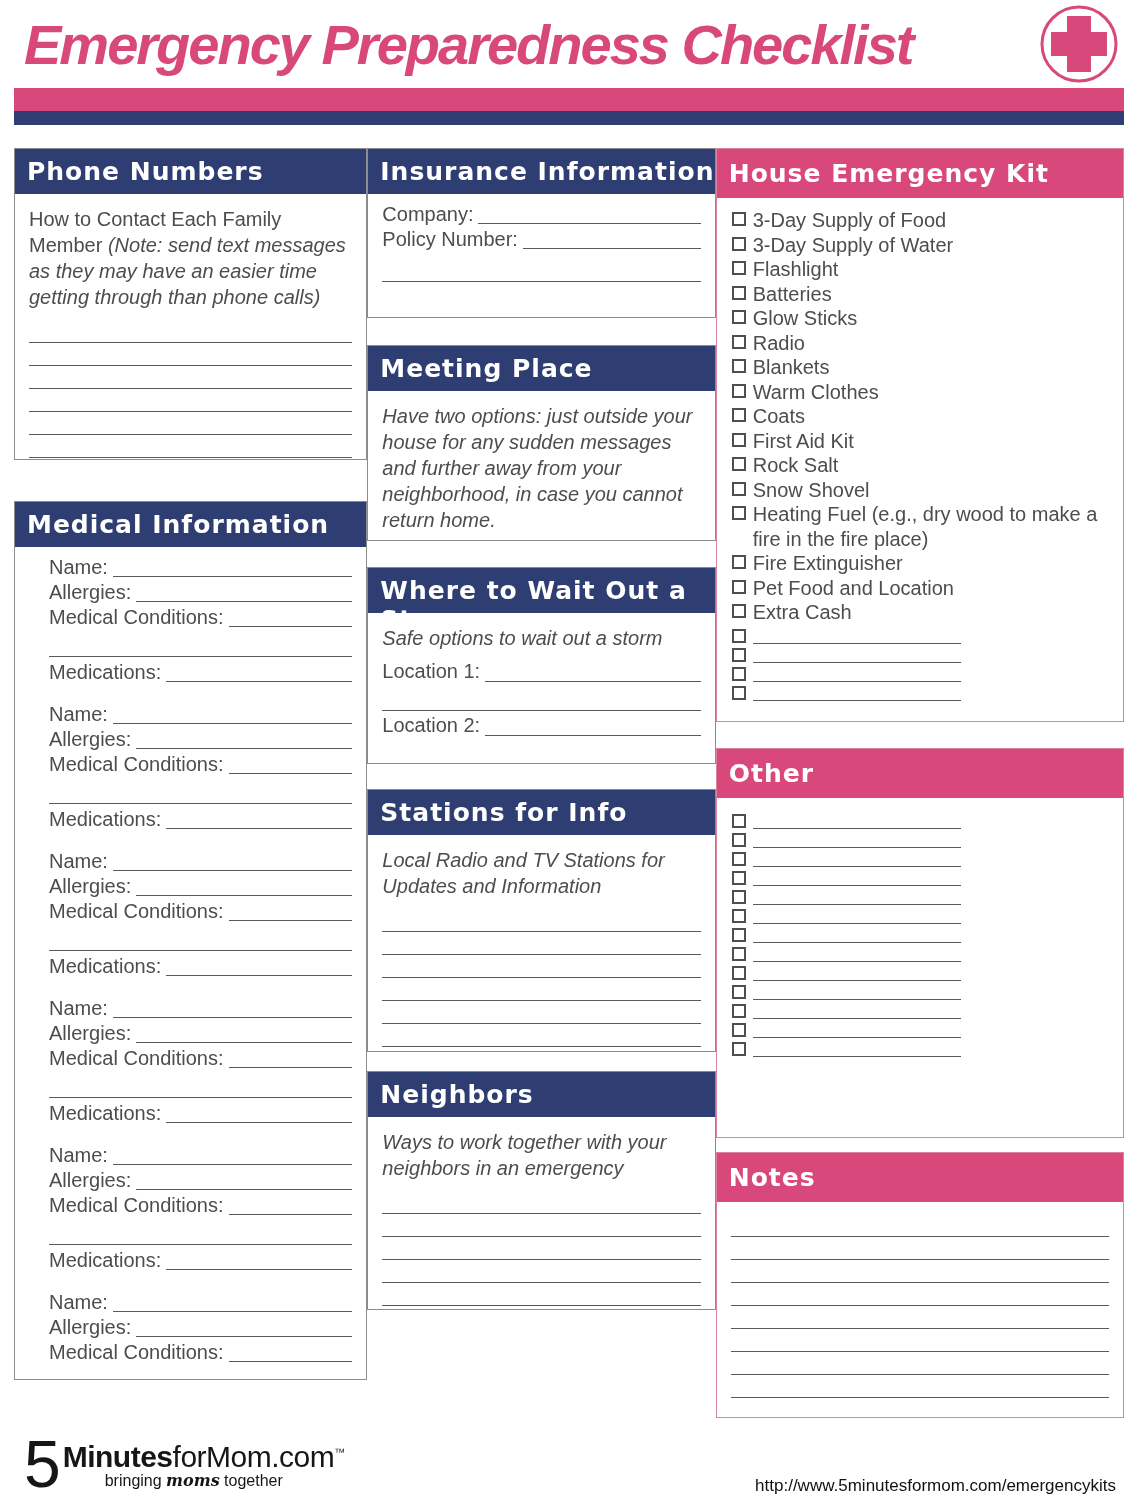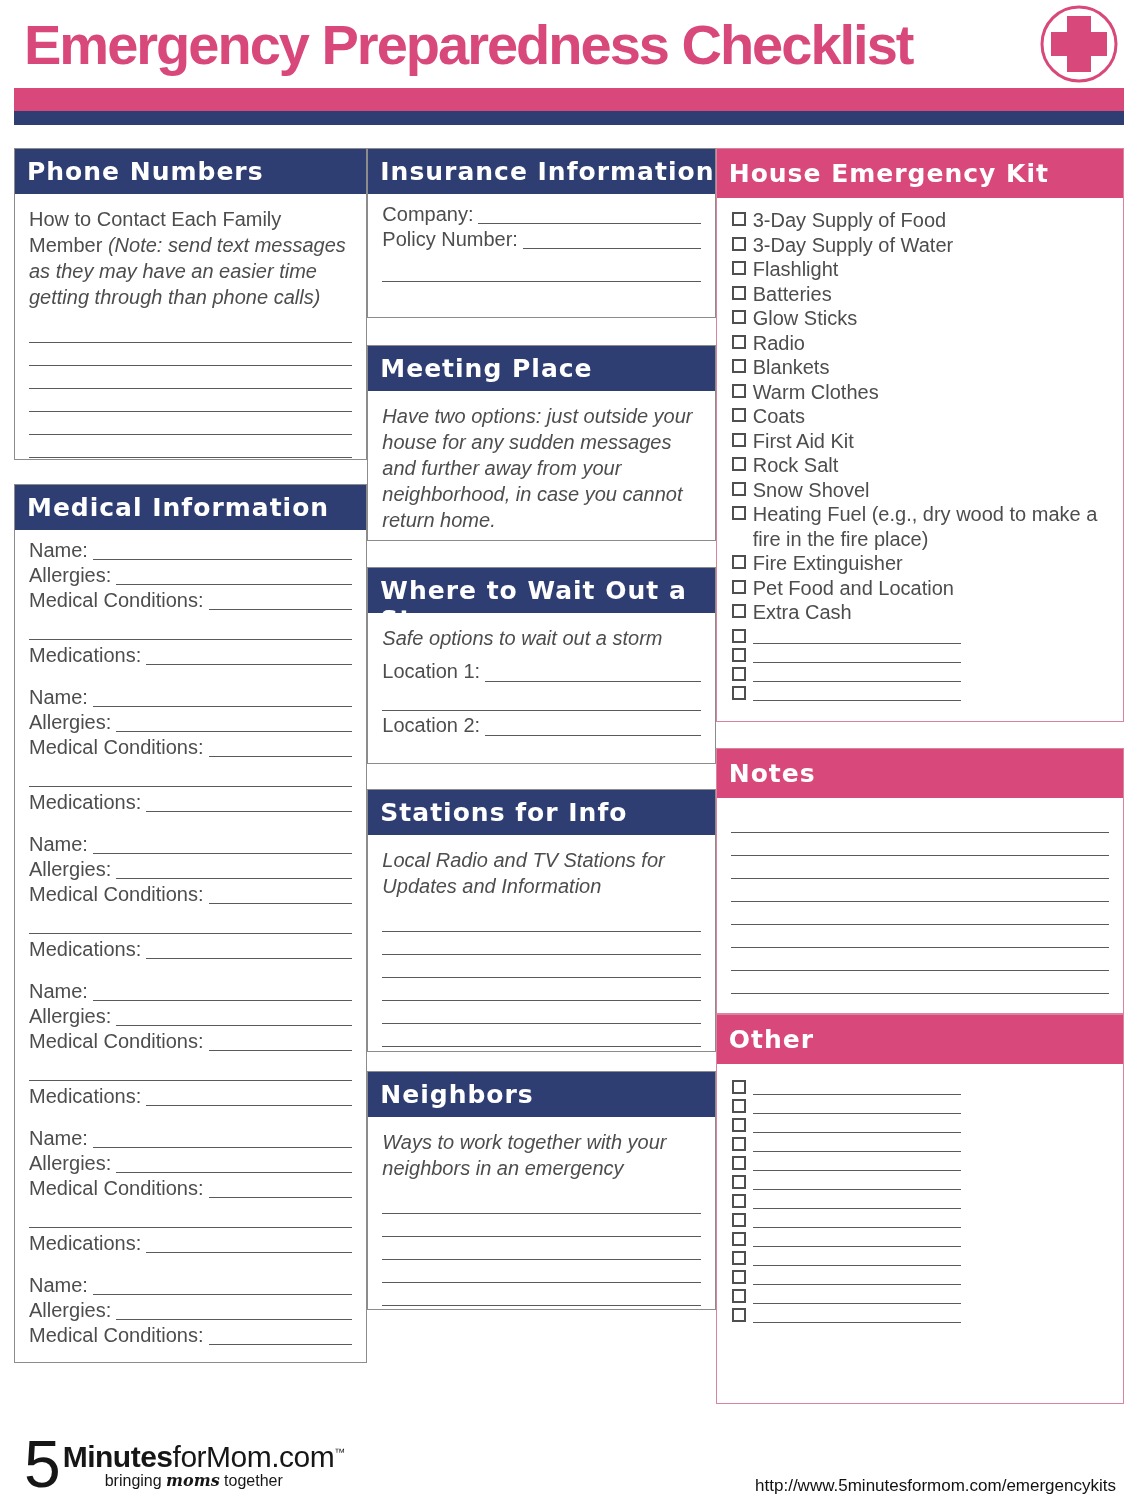--- a/index.html
+++ b/index.html
@@ -9,20 +9,21 @@
     width: 1138px; height: 1502px;
     background: #fff;
     font-family: "Liberation Sans", sans-serif;
     overflow: hidden;
   }
   
   .masthead {
     height: 88px;
     display: flex; align-items: center; justify-content: space-between;
     padding: 0 18px 0 24px;
+    font-style: italic;
   }
   .masthead h1 {
     margin: 0;
     font-size: 56px; font-weight: 700; letter-spacing: -2px;
     color: var(--pink, #d9487b);
     white-space: nowrap;
   }
   .cross-badge { width: 82px; height: 82px; flex: none; }
   .bar { margin: 0 14px; }
   .bar.pinkbar { height: 23px; background: var(--pink, #d9487b); }
@@ -65,37 +66,37 @@
 
   .rule-line { height: 23px; border-bottom: 1.5px solid var(--line, #5a5a5a); }
   .lines-mt { margin-top: 10px; }
   .ins-lines .rule-line { height: 30px; }
 
   .field-row { display: flex; font-size: 20px; line-height: 25px; color: var(--text, #4d4d4d); }
   .field-label { white-space: nowrap; }
   .field-line { flex: 1; border-bottom: 1.5px solid var(--line, #5a5a5a); margin: 0 0 3px 5px; }
   .cont-line { height: 27px; border-bottom: 1.5px solid var(--line, #5a5a5a); }
 
-  .med-block { margin-bottom: 17px; }
+  .med-block { margin-bottom: 17px; margin-left: 20px; }
   .med-block .meds-row { margin-top: 3px; }
 
   .loc-group .field-row { line-height: 28px; }
   .loc-group .cont-line { height: 26px; }
 
   .check-row { display: flex; align-items: flex-start; font-size: 20px; line-height: 24.5px; color: var(--text, #4d4d4d); }
   .checkbox {
     width: 14px; height: 14px; flex: none;
     border: 2px solid #4f4f4f; background: #fff;
     margin: 4px 7px 0 1px;
   }
   .check-label { color: var(--text, #4d4d4d); }
   .check-line { width: 208px; height: 19px; border-bottom: 1.5px solid var(--line, #5a5a5a); }
 
   
-  .h-phone { height: 312px; margin-bottom: 24px; }
+  .h-phone { height: 312px; margin-bottom: 41px; }
   .h-medical { height: 879px; }
   .h-insurance { height: 170px; margin-bottom: 27px; }
   .h-meeting { height: 196px; margin-bottom: 26px; }
   .h-storm { height: 197px; margin-bottom: 25px; }
   .h-stations { height: 263px; margin-bottom: 19px; }
   .h-neighbors { height: 239px; }
   .h-kit { height: 574px; margin-bottom: 26px; }
   .h-kit .box-body { padding-top: 10px; }
   .h-other { height: 390px; margin-bottom: 14px; }
   .h-other .box-body { padding-top: 12px; }
@@ -464,93 +465,93 @@
               <span class="checkbox"></span>
               <span class="check-line"></span>
             </div>
             <div class="check-row">
               <span class="checkbox"></span>
               <span class="check-line"></span>
             </div>
           </div>
       </section>
 
+      <section class="box pinkb h-other">
+        <div class="box-header">
+          <span>Other</span>
+        </div>
+        <div class="box-body">
+            <div class="check-row">
+              <span class="checkbox"></span>
+              <span class="check-line"></span>
+            </div>
+            <div class="check-row">
+              <span class="checkbox"></span>
+              <span class="check-line"></span>
+            </div>
+            <div class="check-row">
+              <span class="checkbox"></span>
+              <span class="check-line"></span>
+            </div>
+            <div class="check-row">
+              <span class="checkbox"></span>
+              <span class="check-line"></span>
+            </div>
+            <div class="check-row">
+              <span class="checkbox"></span>
+              <span class="check-line"></span>
+            </div>
+            <div class="check-row">
+              <span class="checkbox"></span>
+              <span class="check-line"></span>
+            </div>
+            <div class="check-row">
+              <span class="checkbox"></span>
+              <span class="check-line"></span>
+            </div>
+            <div class="check-row">
+              <span class="checkbox"></span>
+              <span class="check-line"></span>
+            </div>
+            <div class="check-row">
+              <span class="checkbox"></span>
+              <span class="check-line"></span>
+            </div>
+            <div class="check-row">
+              <span class="checkbox"></span>
+              <span class="check-line"></span>
+            </div>
+            <div class="check-row">
+              <span class="checkbox"></span>
+              <span class="check-line"></span>
+            </div>
+            <div class="check-row">
+              <span class="checkbox"></span>
+              <span class="check-line"></span>
+            </div>
+            <div class="check-row">
+              <span class="checkbox"></span>
+              <span class="check-line"></span>
+            </div>
+          </div>
+      </section>
+
       <section class="box pinkb h-notes">
         <div class="box-header">
           <span>Notes</span>
         </div>
         <div class="box-body">
             <div class="rule-line"></div>
             <div class="rule-line"></div>
             <div class="rule-line"></div>
             <div class="rule-line"></div>
             <div class="rule-line"></div>
             <div class="rule-line"></div>
             <div class="rule-line"></div>
             <div class="rule-line"></div>
-          </div>
-      </section>
-
-      <section class="box pinkb h-other">
-        <div class="box-header">
-          <span>Other</span>
-        </div>
-        <div class="box-body">
-            <div class="check-row">
-              <span class="checkbox"></span>
-              <span class="check-line"></span>
-            </div>
-            <div class="check-row">
-              <span class="checkbox"></span>
-              <span class="check-line"></span>
-            </div>
-            <div class="check-row">
-              <span class="checkbox"></span>
-              <span class="check-line"></span>
-            </div>
-            <div class="check-row">
-              <span class="checkbox"></span>
-              <span class="check-line"></span>
-            </div>
-            <div class="check-row">
-              <span class="checkbox"></span>
-              <span class="check-line"></span>
-            </div>
-            <div class="check-row">
-              <span class="checkbox"></span>
-              <span class="check-line"></span>
-            </div>
-            <div class="check-row">
-              <span class="checkbox"></span>
-              <span class="check-line"></span>
-            </div>
-            <div class="check-row">
-              <span class="checkbox"></span>
-              <span class="check-line"></span>
-            </div>
-            <div class="check-row">
-              <span class="checkbox"></span>
-              <span class="check-line"></span>
-            </div>
-            <div class="check-row">
-              <span class="checkbox"></span>
-              <span class="check-line"></span>
-            </div>
-            <div class="check-row">
-              <span class="checkbox"></span>
-              <span class="check-line"></span>
-            </div>
-            <div class="check-row">
-              <span class="checkbox"></span>
-              <span class="check-line"></span>
-            </div>
-            <div class="check-row">
-              <span class="checkbox"></span>
-              <span class="check-line"></span>
-            </div>
           </div>
       </section>
     </div>
 
   </div>
 
   <div class="footer">
     <div class="logo">
       <span class="logo-5">5</span>
       <span class="logo-text">

